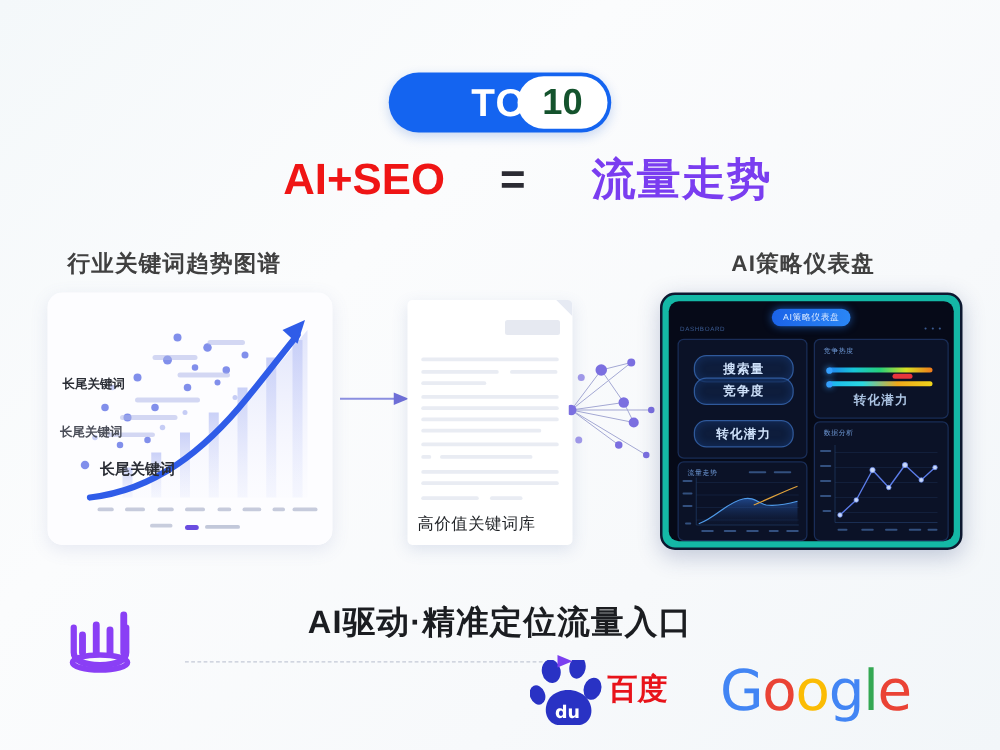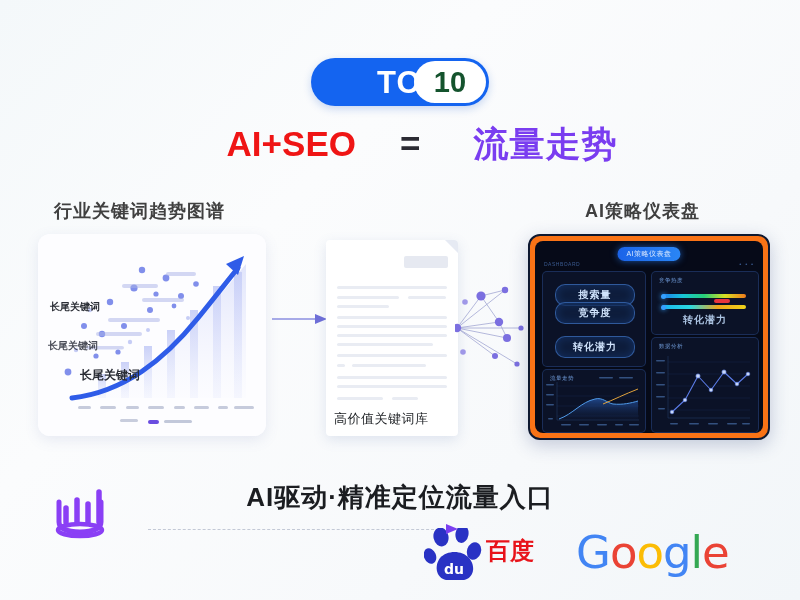--- a/index.html
+++ b/index.html
@@ -185,21 +185,21 @@
     height: 96px;
   }
 
   
   .dashboard {
     position: absolute;
     left: 528px;
     top: 234px;
     width: 238px;
     height: 202px;
-    background: #f97316;
+    background: #14b8a6;
     border: 2px solid #0d1830;
     border-radius: 12px;
     box-shadow: 0 5px 18px rgba(40,60,120,0.25);
     overflow: hidden;
   }
   .dash-inner {
     position: absolute;
     left: 5px; top: 5px; right: 5px; bottom: 5px;
     background: #060a18;
     border-radius: 8px;

